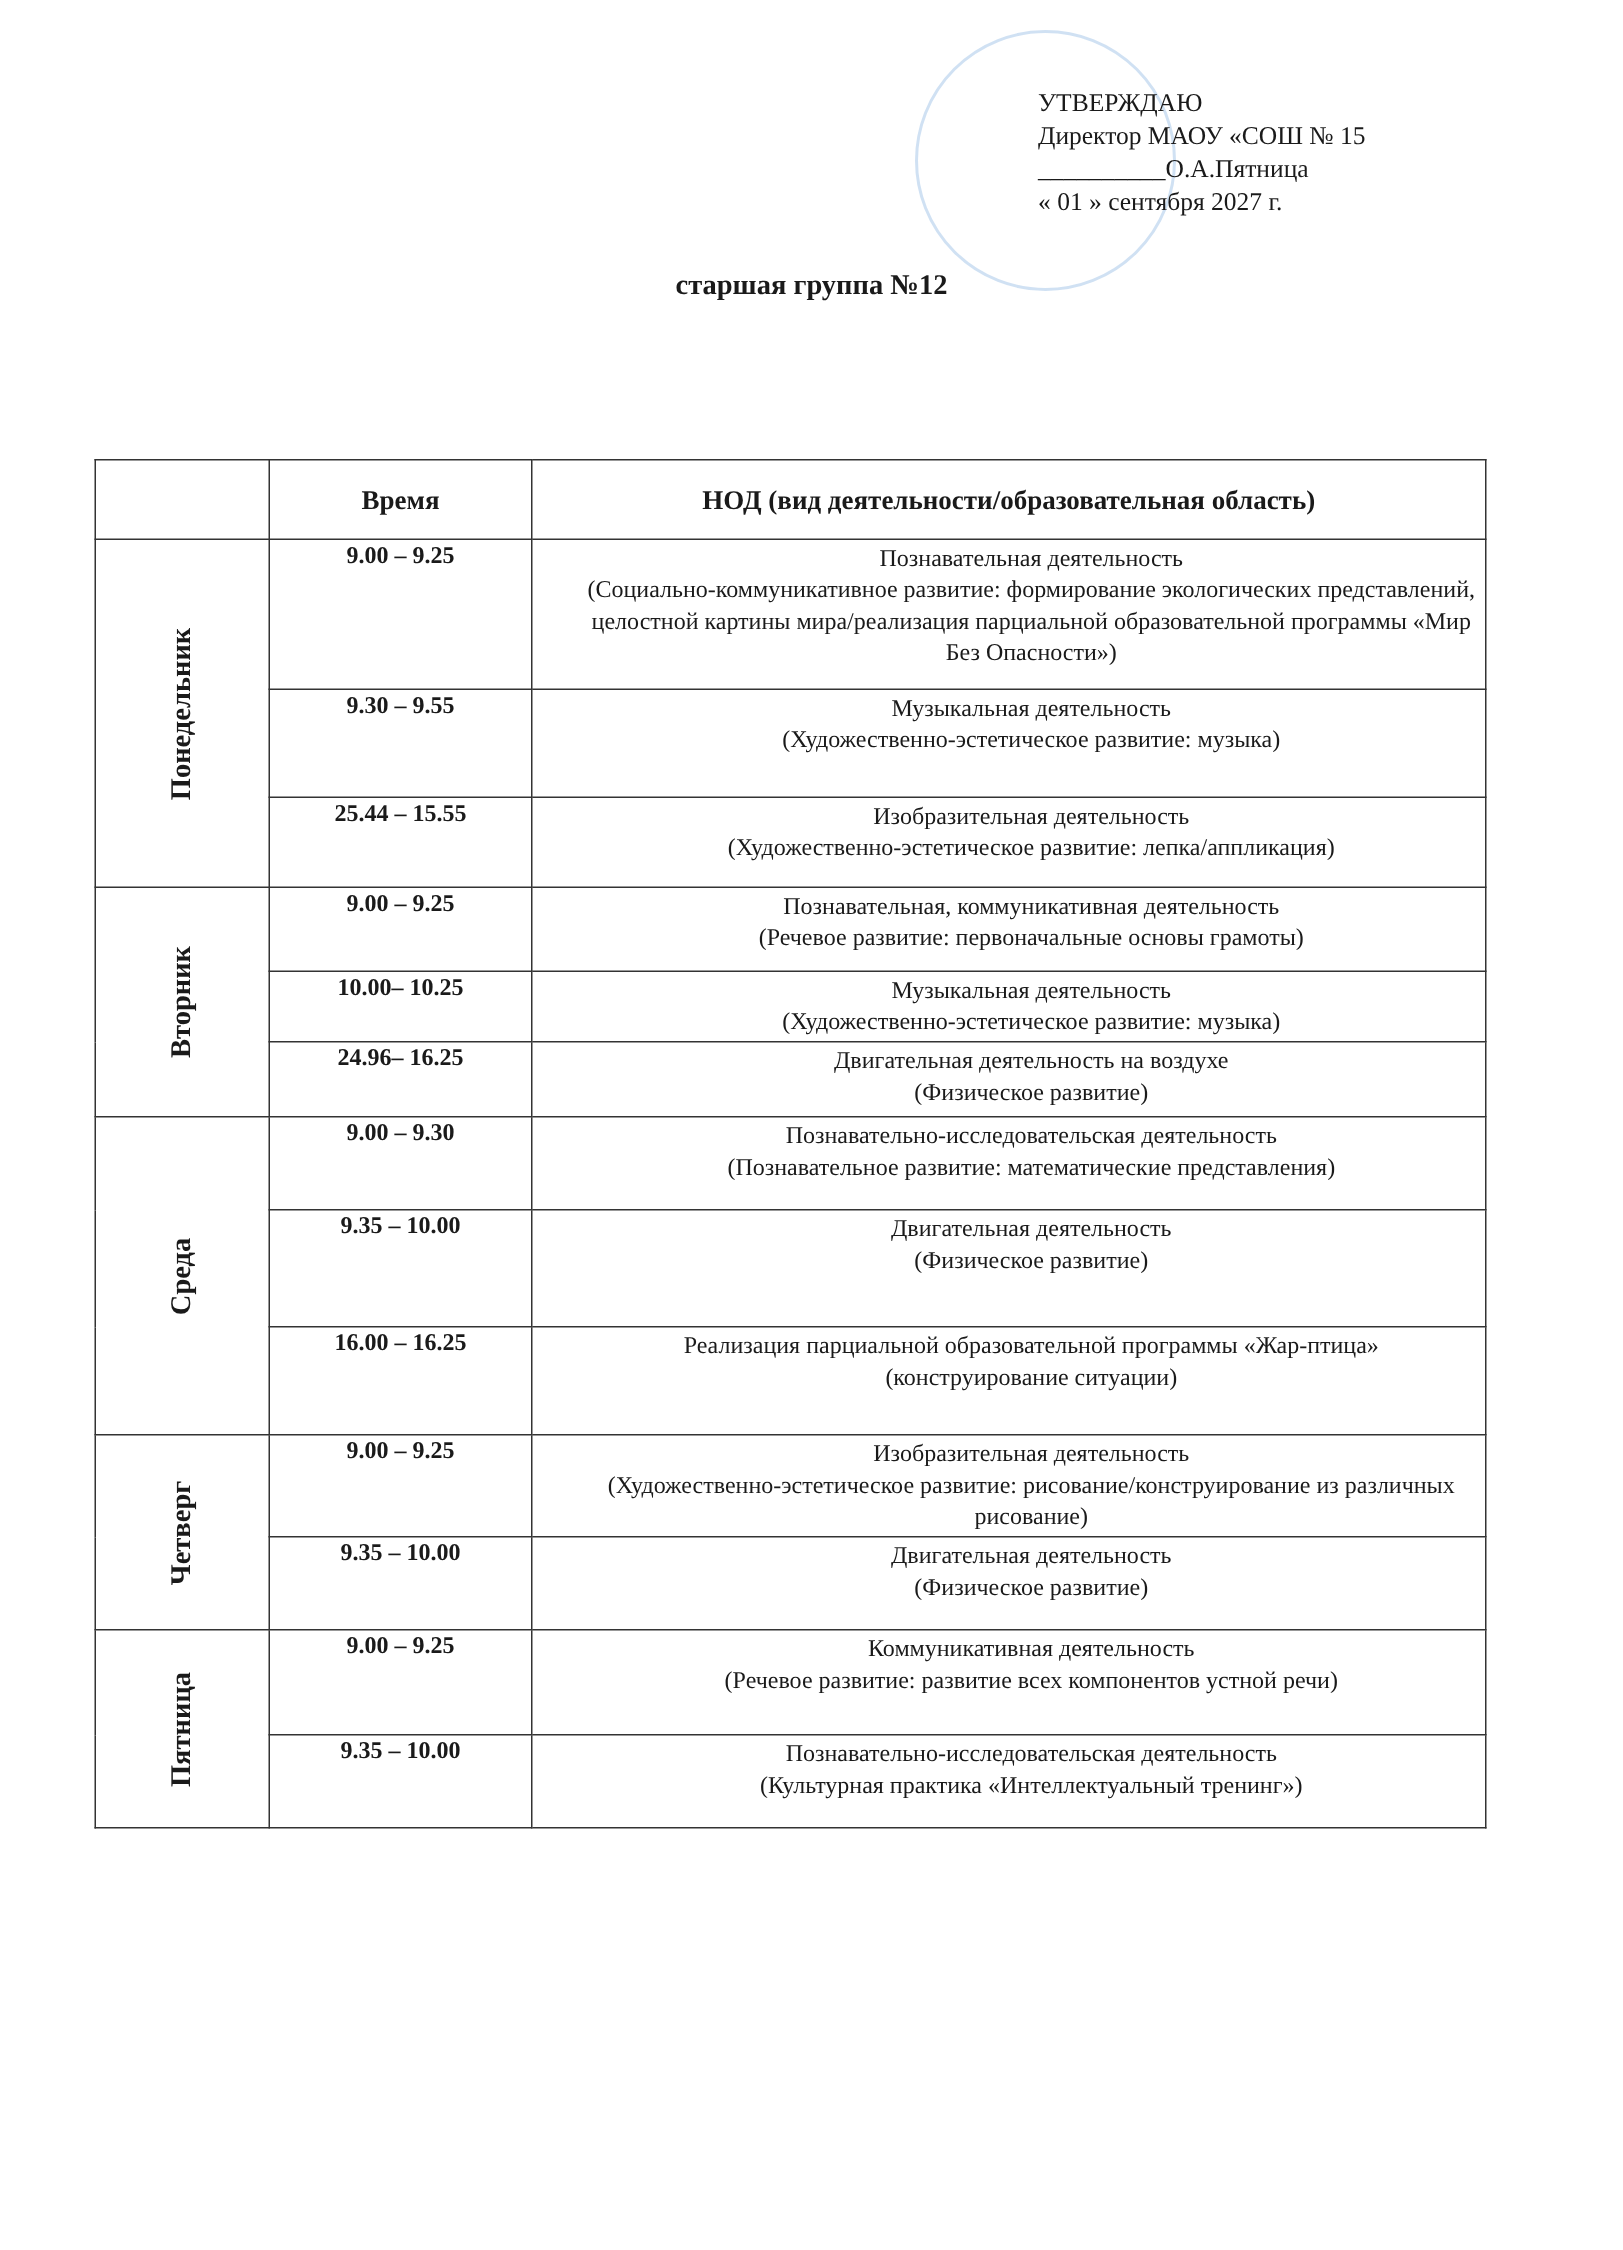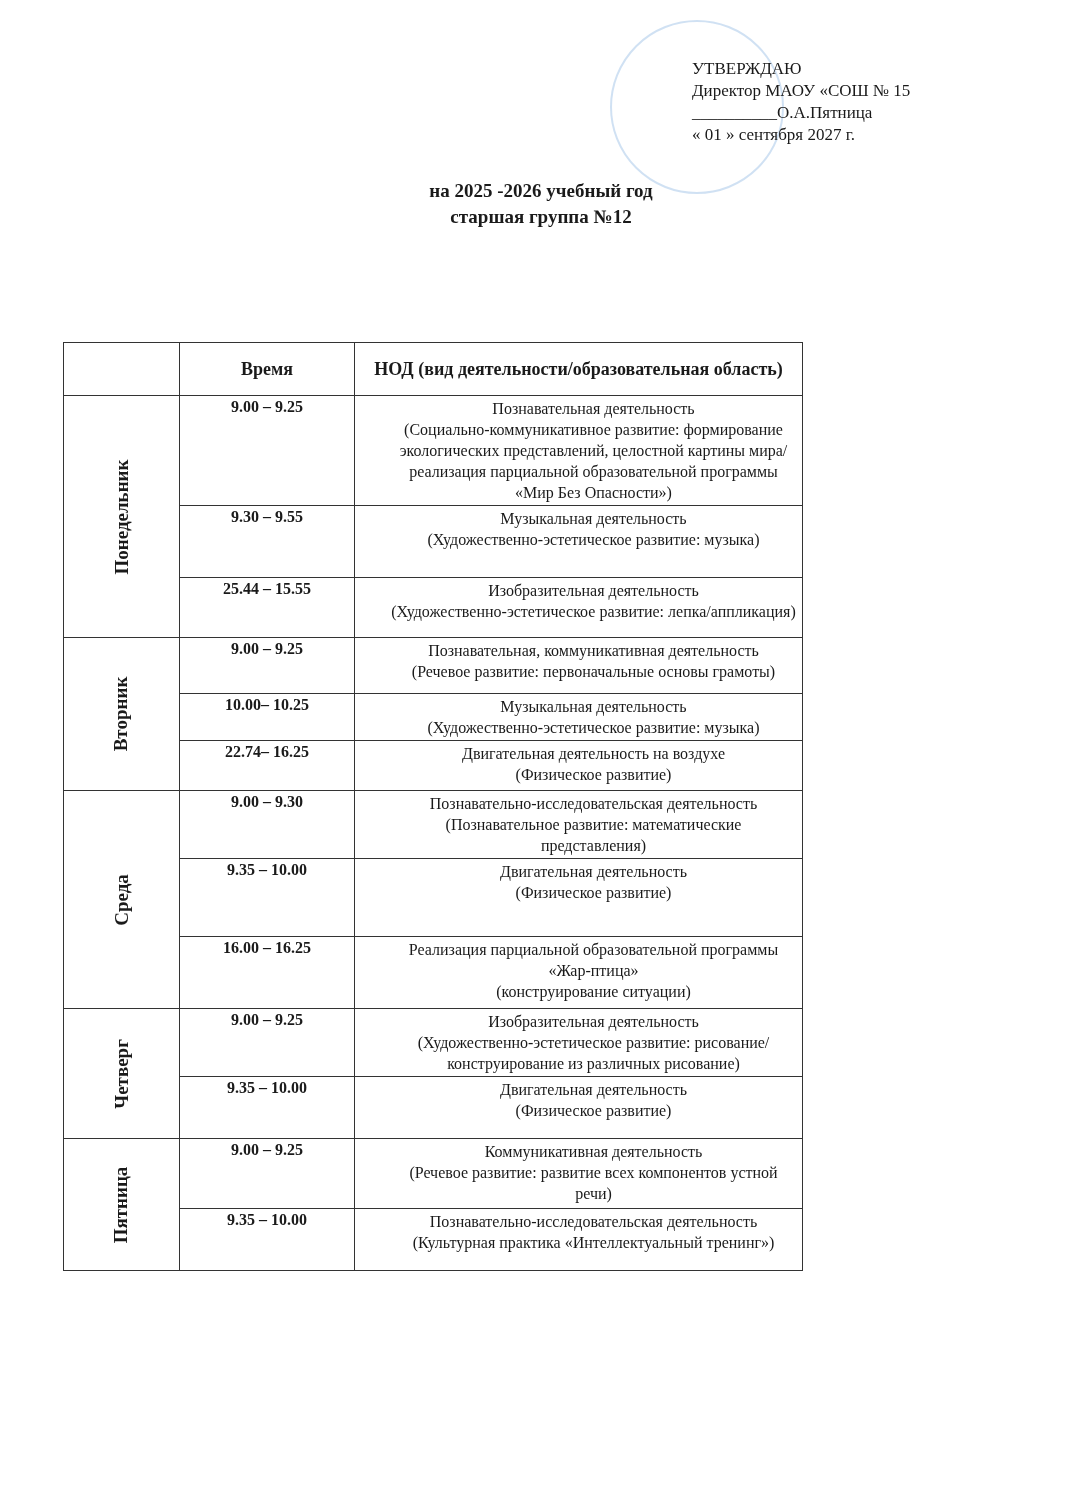--- a/index.html
+++ b/index.html
@@ -2,41 +2,40 @@
 <html><head>
 <meta charset="utf-8">
 <style>
   html, body { margin:0; padding:0; background:#fff; }
   body { width:1082px; height:1500px; position:relative; font-family:"Liberation Serif", serif; color:#1a1a1a; overflow:hidden; }
   .approve { position:absolute; left:670px; top:58px; font-size:17px; line-height:22px;margin-left:22px; }
   .approve div { white-space:nowrap; }
   .stamp { position:absolute; left:610px; top:20px; width:170px; height:170px; border-radius:50%; border:2px solid rgba(120,170,220,0.35); }
   .title { position:absolute; left:0; width:1082px; top:178px; text-align:center; font-weight:bold; font-size:19px; line-height:26px; }
   .title div:first-child { padding-left:0; }
-  table { position:absolute; left:63px; top:306px; width:740px; border-collapse:collapse; font-size:16px;margin-top:36px; }
+  table { position:absolute; left:63px; top:306px; width:928px; border-collapse:collapse; font-size:16px; }
   td, th { border:1px solid #333; padding:2px 6px; vertical-align:top; }
   th { font-weight:bold; font-size:18px; height:48px; vertical-align:middle; }
   .day { width:34px; padding:0; vertical-align:middle; text-align:center; }
   .day span { display:inline-block; transform:rotate(-90deg); white-space:nowrap; font-weight:bold; font-size:19px; }
   .time { width:162px; text-align:center; font-weight:bold; }
   .act { text-align:center; line-height:21px;padding-left:36px; }
 </style>
 </head>
 <body>
 
 <div class="stamp"></div>
 <div class="approve">
   <div>УТВЕРЖДАЮ</div>
   <div>Директор МАОУ «СОШ № 15</div>
   <div>__________О.А.Пятница</div>
   <div>«  01  » сентября 2027 г.</div>
 </div>
 
 <div class="title">
-  <div>на 2025 -2026 учебный год</div>
   <div>старшая группа №12</div>
 </div>
 
 <table>
   <thead>
     <tr>
       <th></th>
       <th>Время</th>
       <th>НОД (вид деятельности/образовательная область)</th>
     </tr>
@@ -73,21 +72,21 @@
         </td>
       </tr>
       <tr style="height: 46px;">
         <td class="time">10.00– 10.25</td>
         <td class="act">
           <div>Музыкальная деятельность</div>
           <div>(Художественно-эстетическое развитие: музыка)</div>
         </td>
       </tr>
       <tr style="height: 50px;">
-        <td class="time">22.74– 16.25</td>
+        <td class="time">24.96– 16.25</td>
         <td class="act">
           <div>Двигательная деятельность на воздухе</div>
           <div>(Физическое развитие)</div>
         </td>
       </tr>
       <tr style="height: 62px;">
         <td class="day" rowspan="3"><span>Среда</span></td>
         <td class="time">9.00 – 9.30</td>
         <td class="act">
           <div>Познавательно-исследовательская деятельность</div>

